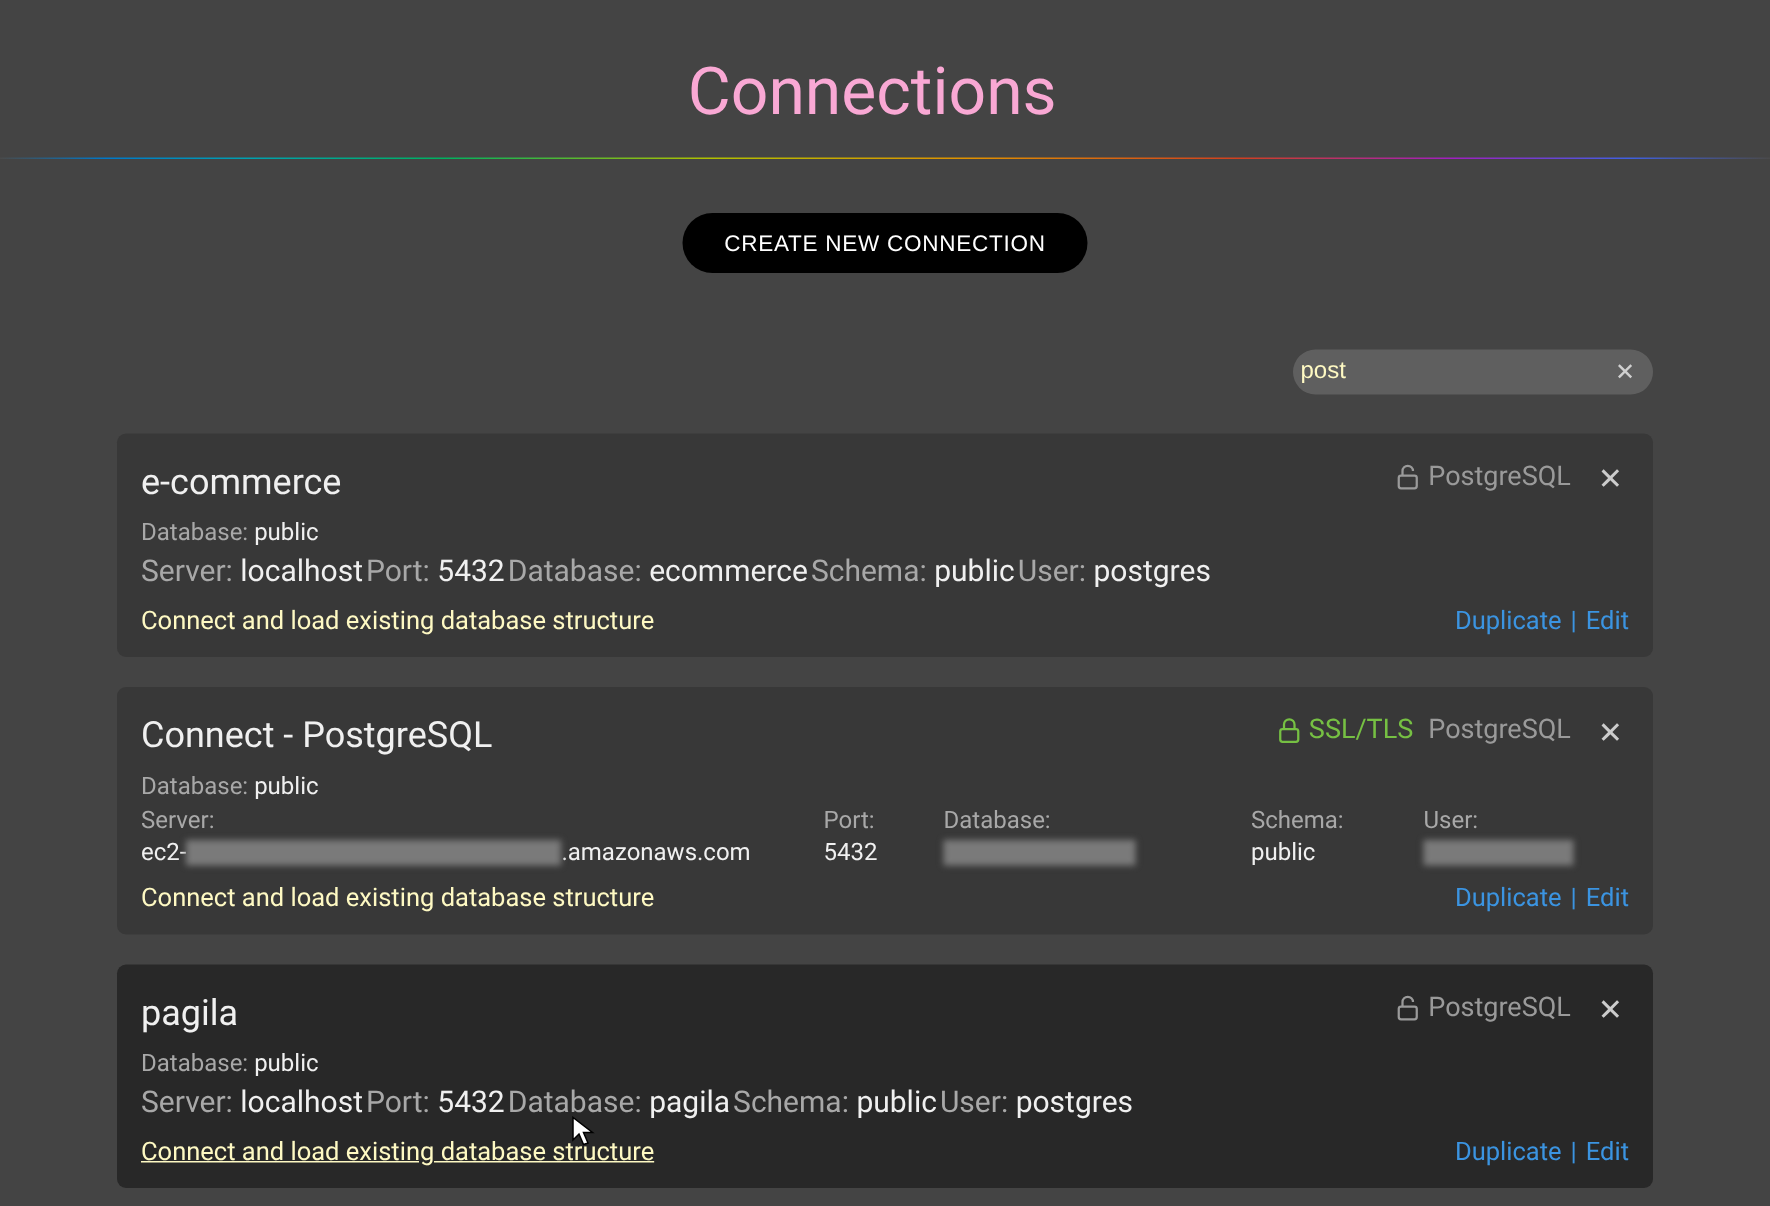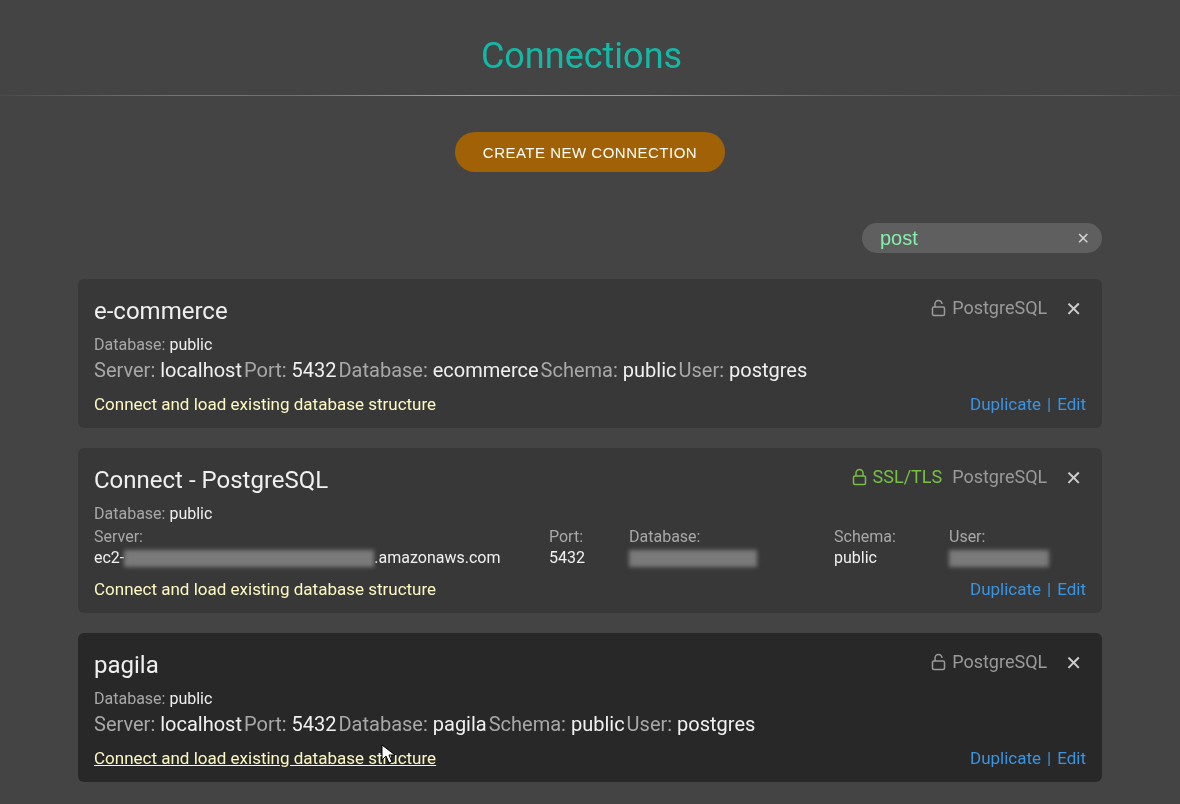--- a/index.html
+++ b/index.html
@@ -5,34 +5,34 @@
 * { margin:0; padding:0; box-sizing:border-box; }
 body {
   background:#444444;
   font-family:-apple-system,BlinkMacSystemFont,"Segoe UI",Roboto,"Open Sans",sans-serif;
   color:#e0e0e0;
   width:1180px; height:804px;
   overflow:hidden;
 }
 .page-title {
   text-align:center;
-  font-size:36px;
+  font-size:44px;
   font-weight:400;
-  color:#14b8a6;
+  color:#f9a8d4;
   padding:35px 17px 18px 0;
 }
 .rainbow-divider {
   height:1px;
   width:100%;
   background:linear-gradient(90deg,#4a4a4a 0%,#0078c8 6%,#00a0b0 14%,#00b060 25%,#b0c000 40%,#e09000 55%,#d04020 70%,#a020c0 82%,#4060e0 92%,#4a4a4a 100%);
 }
 .create-button {
   display:block;
   margin:36px auto 0 auto;
-  background:#a16207;
+  background:#000000;
   color:#fff;
   border:none;
   border-radius:20px;
   height:40px;
   padding:0 28px;
   font-size:15px;
   font-weight:500;
   letter-spacing:0.5px;
   cursor:pointer;
 }
@@ -48,23 +48,23 @@
   height:30px;
   background:rgba(255,255,255,0.15);
   border-radius:15px;
   display:flex;
   align-items:center;
 }
 .search-input {
   background:transparent;
   border:none;
   outline:none;
-  color:#86efac;
-  font-size:20px;
-  padding-left:18px;
+  color:#fef9c3;
+  font-size:16px;
+  padding-left:5px;
   width:100%;
 }
 .clear-search {
   position:absolute;
   right:8px;
   top:50%;
   transform:translateY(-50%);
   color:#d0d0d0;
   font-size:16px;
   cursor:pointer;

